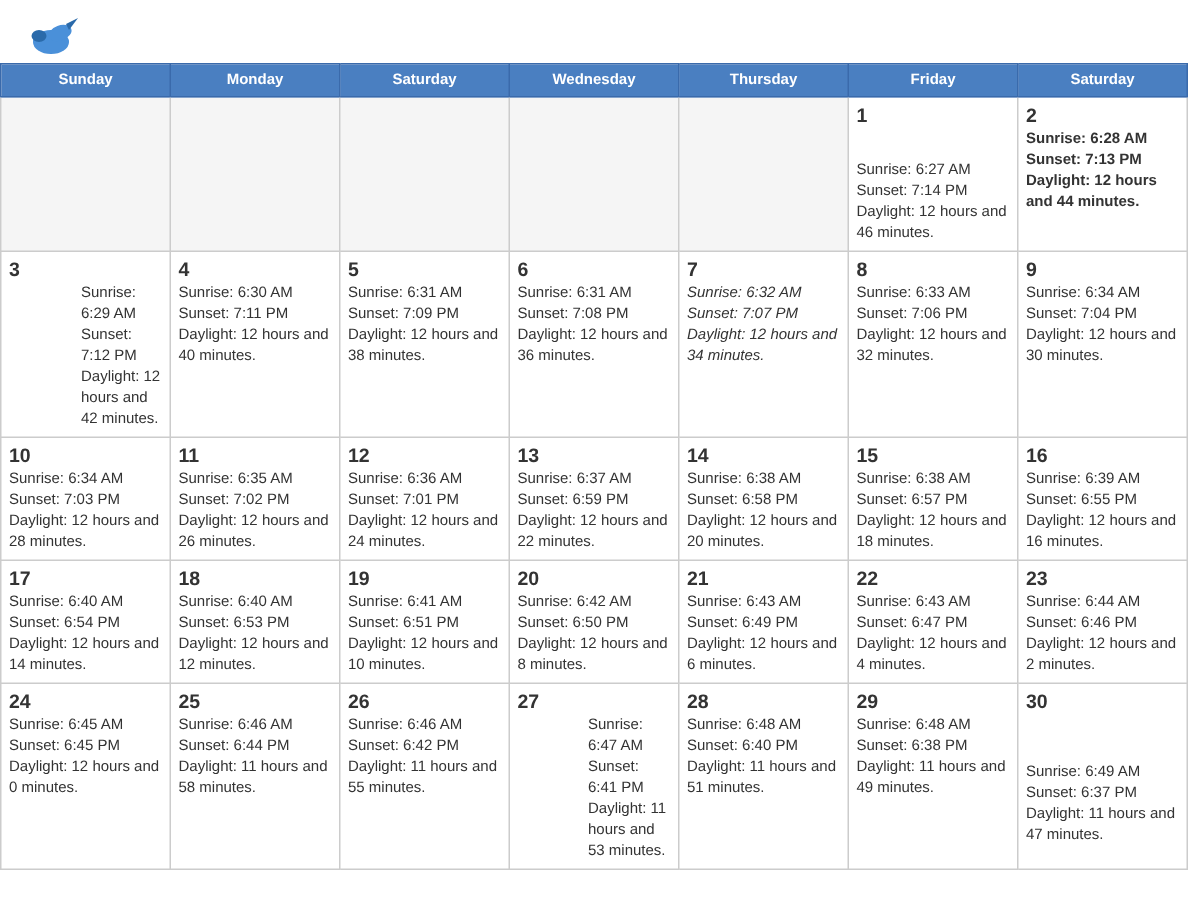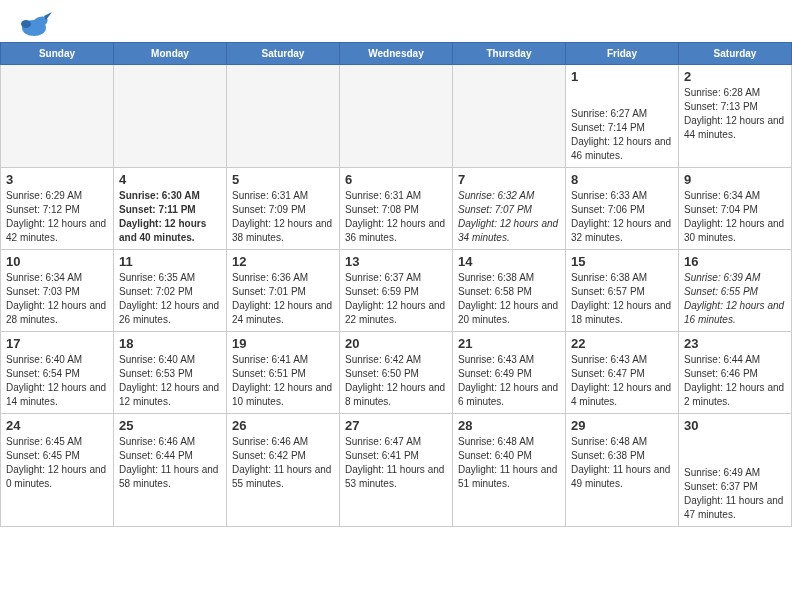--- a/index.html
+++ b/index.html
@@ -77,35 +77,35 @@
           <td class="empty"></td>
           <td class="empty"></td>
           <td>
             <span class="day-num">1</span>
             <div class="day-info" style="white-space: pre-line; margin-top: 23px;">Sunrise: 6:27 AM
 Sunset: 7:14 PM
 Daylight: 12 hours and 46 minutes.</div>
           </td>
           <td>
             <span class="day-num">2</span>
-            <div class="day-info" style="white-space: pre-line;">Sunrise: 6:28 AM
+            <div class="day-info" style="white-space: pre-line; font-weight: bold;">Sunrise: 6:28 AM
 Sunset: 7:13 PM
 Daylight: 12 hours and 44 minutes.</div>
           </td>
         </tr>
         <tr>
           <td>
             <span class="day-num">3</span>
-            <div class="day-info" style="white-space: pre-line;">Sunrise: 6:29 AM
+            <div class="day-info" style="white-space: pre-line; margin-left: 48px;">Sunrise: 6:29 AM
 Sunset: 7:12 PM
 Daylight: 12 hours and 42 minutes.</div>
           </td>
           <td>
             <span class="day-num">4</span>
-            <div class="day-info" style="white-space: pre-line; font-weight: bold;">Sunrise: 6:30 AM
+            <div class="day-info" style="white-space: pre-line;">Sunrise: 6:30 AM
 Sunset: 7:11 PM
 Daylight: 12 hours and 40 minutes.</div>
           </td>
           <td>
             <span class="day-num">5</span>
             <div class="day-info" style="white-space: pre-line;">Sunrise: 6:31 AM
 Sunset: 7:09 PM
 Daylight: 12 hours and 38 minutes.</div>
           </td>
           <td>
@@ -165,21 +165,21 @@
 Daylight: 12 hours and 20 minutes.</div>
           </td>
           <td>
             <span class="day-num">15</span>
             <div class="day-info" style="white-space: pre-line;">Sunrise: 6:38 AM
 Sunset: 6:57 PM
 Daylight: 12 hours and 18 minutes.</div>
           </td>
           <td>
             <span class="day-num">16</span>
-            <div class="day-info" style="white-space: pre-line; font-style: italic;">Sunrise: 6:39 AM
+            <div class="day-info" style="white-space: pre-line;">Sunrise: 6:39 AM
 Sunset: 6:55 PM
 Daylight: 12 hours and 16 minutes.</div>
           </td>
         </tr>
         <tr>
           <td>
             <span class="day-num">17</span>
             <div class="day-info" style="white-space: pre-line;">Sunrise: 6:40 AM
 Sunset: 6:54 PM
 Daylight: 12 hours and 14 minutes.</div>
@@ -235,21 +235,21 @@
 Daylight: 11 hours and 58 minutes.</div>
           </td>
           <td>
             <span class="day-num">26</span>
             <div class="day-info" style="white-space: pre-line;">Sunrise: 6:46 AM
 Sunset: 6:42 PM
 Daylight: 11 hours and 55 minutes.</div>
           </td>
           <td>
             <span class="day-num">27</span>
-            <div class="day-info" style="white-space: pre-line;">Sunrise: 6:47 AM
+            <div class="day-info" style="white-space: pre-line; margin-left: 47px;">Sunrise: 6:47 AM
 Sunset: 6:41 PM
 Daylight: 11 hours and 53 minutes.</div>
           </td>
           <td>
             <span class="day-num">28</span>
             <div class="day-info" style="white-space: pre-line;">Sunrise: 6:48 AM
 Sunset: 6:40 PM
 Daylight: 11 hours and 51 minutes.</div>
           </td>
           <td>

